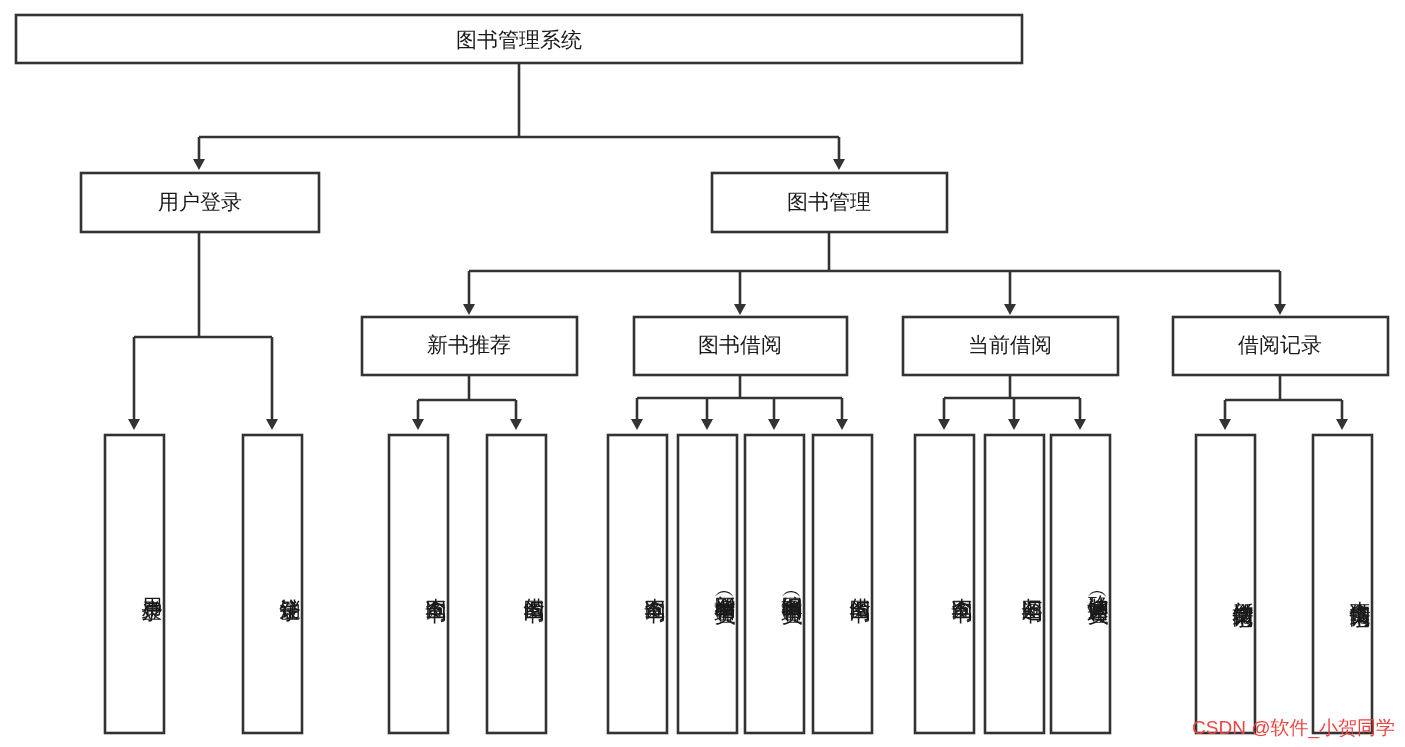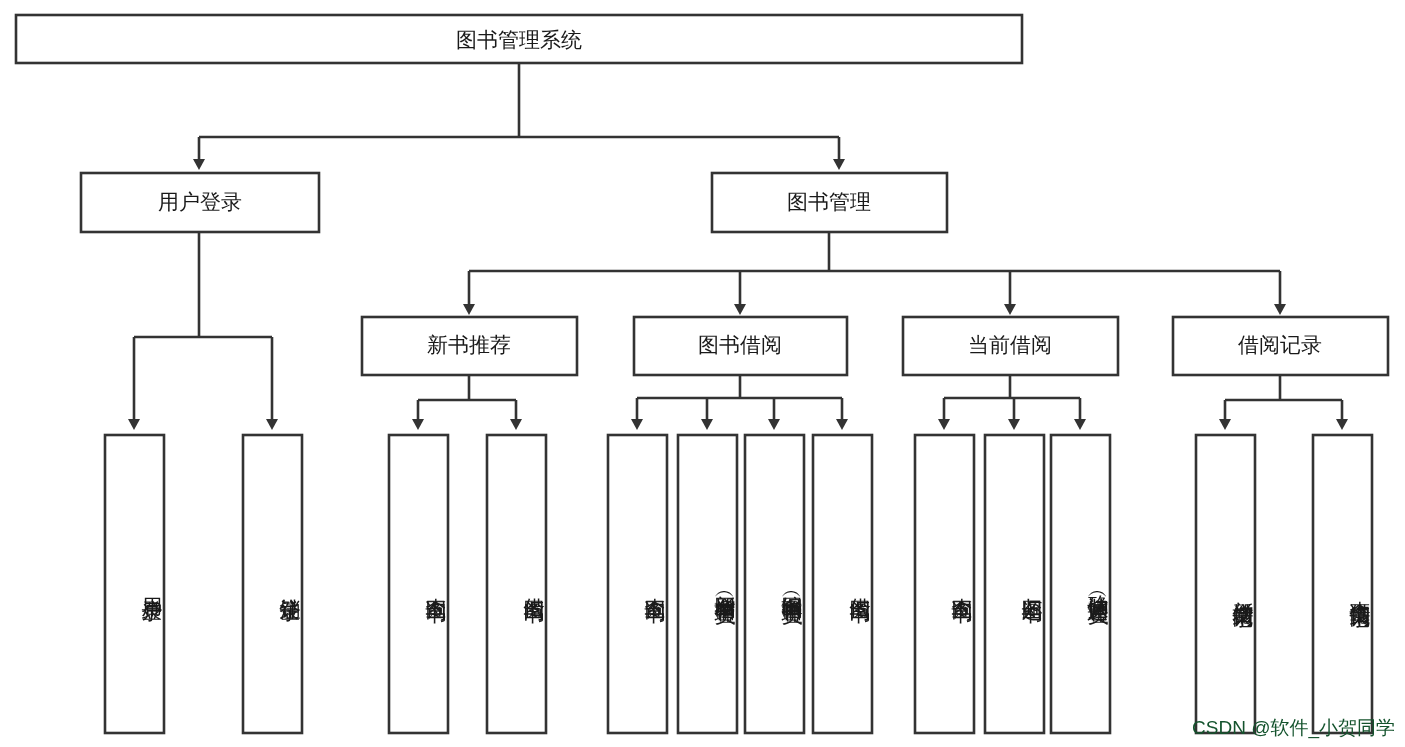--- a/index.html
+++ b/index.html
@@ -62,21 +62,21 @@
     display: flex;
     align-items: flex-start;
     justify-content: center;
   }
   .watermark {
     position: absolute;
     right: 10px;
     bottom: 6px;
     font-family: "Liberation Sans", "DejaVu Sans", sans-serif;
     font-size: 19px;
-    color: #14532d;
+    color: #ef4444;
     white-space: nowrap;
     user-select: none;
     margin-top: 12px;
   }
 </style>
 </head>
 <body>
 
 <div id="diagram-root">
 

